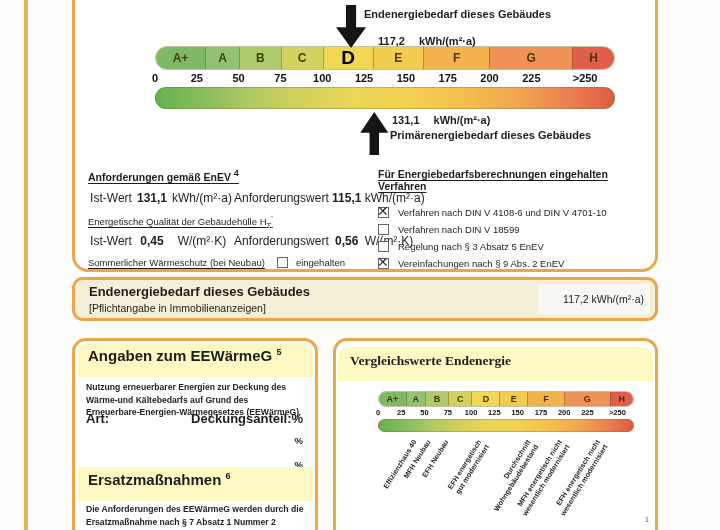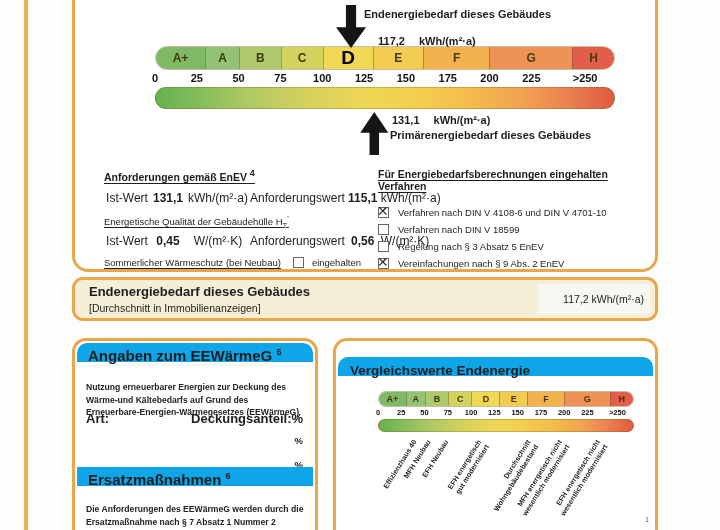--- a/index.html
+++ b/index.html
@@ -10,21 +10,21 @@
   }
   .abs{position:absolute;}
   
   .accent-line{left:24px;top:0;width:4px;height:530px;background:#eab25c;}
   
   .obox{border:3px solid #e9a64b;border-radius:16px;background:#fff;box-sizing:border-box;}
   .main-box{left:72px;top:-18px;width:586px;height:290px;}
   .endbar{left:72px;top:277px;width:586px;height:44px;border-radius:11px;background:#f6efd7;}
   .box-left{left:72px;top:338px;width:246px;height:210px;border-radius:14px;}
   .box-right{left:333px;top:338px;width:325px;height:210px;border-radius:14px;}
-  .band{position:absolute;left:2px;right:2px;height:19px;background:#0ea5e9;border-radius:10px 10px 0 0;}
+  .band{position:absolute;left:2px;right:2px;height:34px;background:#fef9c3;border-radius:10px 10px 0 0;}
   
   .scale-area{left:155px;top:46px;width:460px;height:64px;}
   .classbar{display:flex;border:1px solid rgba(110,92,28,.4);border-radius:12px;overflow:hidden;box-sizing:border-box;}
   .classbar.top{height:24px;}
   .classbar .seg{display:flex;align-items:center;justify-content:center;flex-basis:0;}
   .classbar .seg+.seg{border-left:1px solid rgba(101,84,22,.45);}
   .classbar.top .seg span{font-size:12px;font-weight:700;color:#453a10;}
   .classbar.top .seg.current span{font-size:19px;font-weight:800;color:#000;}
   .ticks{position:relative;height:17px;}
   .tick{position:absolute;top:2px;transform:translateX(-50%);font-size:11px;font-weight:700;color:#111;white-space:nowrap;}
@@ -34,21 +34,21 @@
     background:linear-gradient(90deg,#64b24e 0%,#87bd5c 10%,#aec863 20%,#d2d15c 32%,#ecd655 44%,#f3d150 55%,#f4bd4d 68%,#f1a350 80%,#ea8150 90%,#e15a42 100%);}
   .arrow{position:absolute;background:#151515;transform:translateX(-50%);}
   .arrow.down{top:-41px;width:30px;height:43px;
     clip-path:polygon(33% 0,67% 0,67% 52%,100% 52%,50% 100%,0 52%,33% 52%);}
   .arrow.up{top:66px;width:28px;height:43px;
     clip-path:polygon(50% 0,100% 48%,67% 48%,67% 100%,33% 100%,33% 48%,0 48%);}
   .toplabel{font-size:11px;font-weight:700;}
   .valrow span{font-size:11px;font-weight:700;}
   .valrow .unit{margin-left:14px;}
   
-  .enev{left:104px;top:168px;width:288px;}
+  .enev{left:88px;top:168px;width:288px;}
   .enev .h{font-size:10.5px;font-weight:700;text-decoration:underline;text-underline-offset:2px;margin-bottom:8px;}
   .subhead{font-size:9.5px;text-decoration:underline;text-underline-offset:2px;margin-bottom:4px;}
   .vrow{display:flex;font-size:12px;margin-bottom:9px;align-items:baseline;text-align:center;}
   .vrow .l1{flex:0 0 46px;}
   .vrow .v{flex:0 0 36px;font-weight:700;}
   .vrow .u1{flex:0 0 64px;}
   .vrow .l2{flex:0 0 86px;}
   .vrow .u2{flex:1;}
   .summer{display:flex;align-items:center;font-size:9.5px;margin-top:2px;}
   .summer .sl{text-decoration:underline;text-underline-offset:2px;margin-right:12px;}
@@ -198,21 +198,21 @@
   <div class="chk-row">
     <span class="cb checked">
         <span class="x">✕</span>
       </span>
     <span>Vereinfachungen nach § 9 Abs. 2 EnEV</span>
   </div>
 </div>
 
 <div class="abs obox endbar">
   <div class="abs endbar-title">Endenergiebedarf dieses Gebäudes</div>
-  <div class="abs endbar-sub">[Durchschnitt in Immobilienanzeigen]</div>
+  <div class="abs endbar-sub">[Pflichtangabe in Immobilienanzeigen]</div>
   <div class="abs value-strip">117,2 kWh/(m²·a)</div>
 </div>
 
 <div class="abs obox box-left">
   <div class="band" style="top:2px;">
     <div class="abs bl-title"><span>Angaben zum EEWärmeG</span> <sup>5</sup></div>
   </div>
   <div class="abs desc">Nutzung erneuerbarer Energien zur Deckung des Wärme-und Kältebedarfs auf Grund des Erneuerbare-Energien-Wärmegesetzes (EEWärmeG)</div>
   <div class="abs art-row">
     <span>Art:</span>
@@ -221,21 +221,21 @@
   </div>
   <div class="abs pct2">%</div>
   <div class="abs pct3">%</div>
   <div class="band band2">
     <div class="abs bl-title"><span>Ersatzmaßnahmen</span> <sup>6</sup></div>
   </div>
   <div class="abs ersatz-text">Die Anforderungen des EEWärmeG werden durch die Ersatzmaßnahme nach § 7 Absatz 1 Nummer 2 EEWärmeG erfüllt.</div>
 </div>
 
 <div class="abs obox box-right">
-  <div class="band" style="top:16px;">
+  <div class="band" style="top:6px;font-family:Liberation Serif, serif;">
     <div class="abs br-title">Vergleichswerte Endenergie</div>
   </div>
   <div class="abs mini-scale">
     <div class="classbar mini">
       <div class="seg" style="flex-grow: 1.2; background: rgb(127, 185, 101);">
           <span>A+</span>
         </div>
       <div class="seg" style="flex-grow: 0.8; background: rgb(146, 194, 116);">
           <span>A</span>
         </div>

